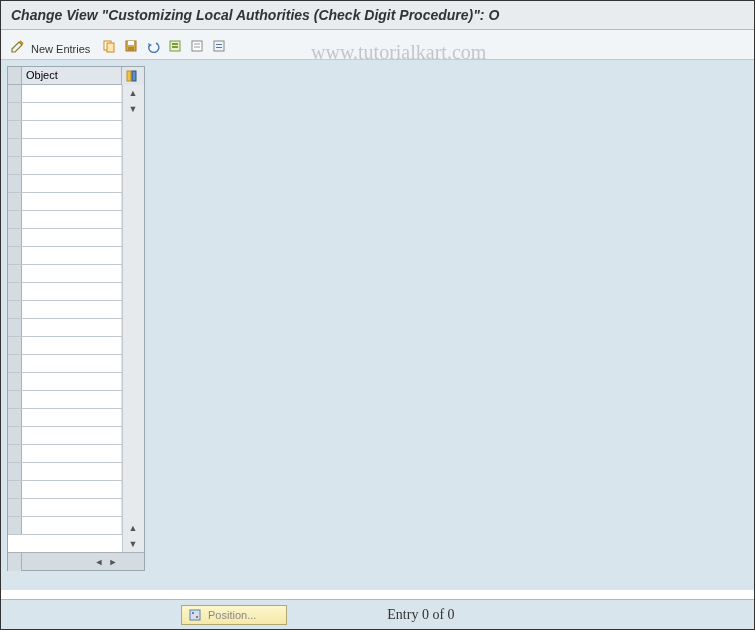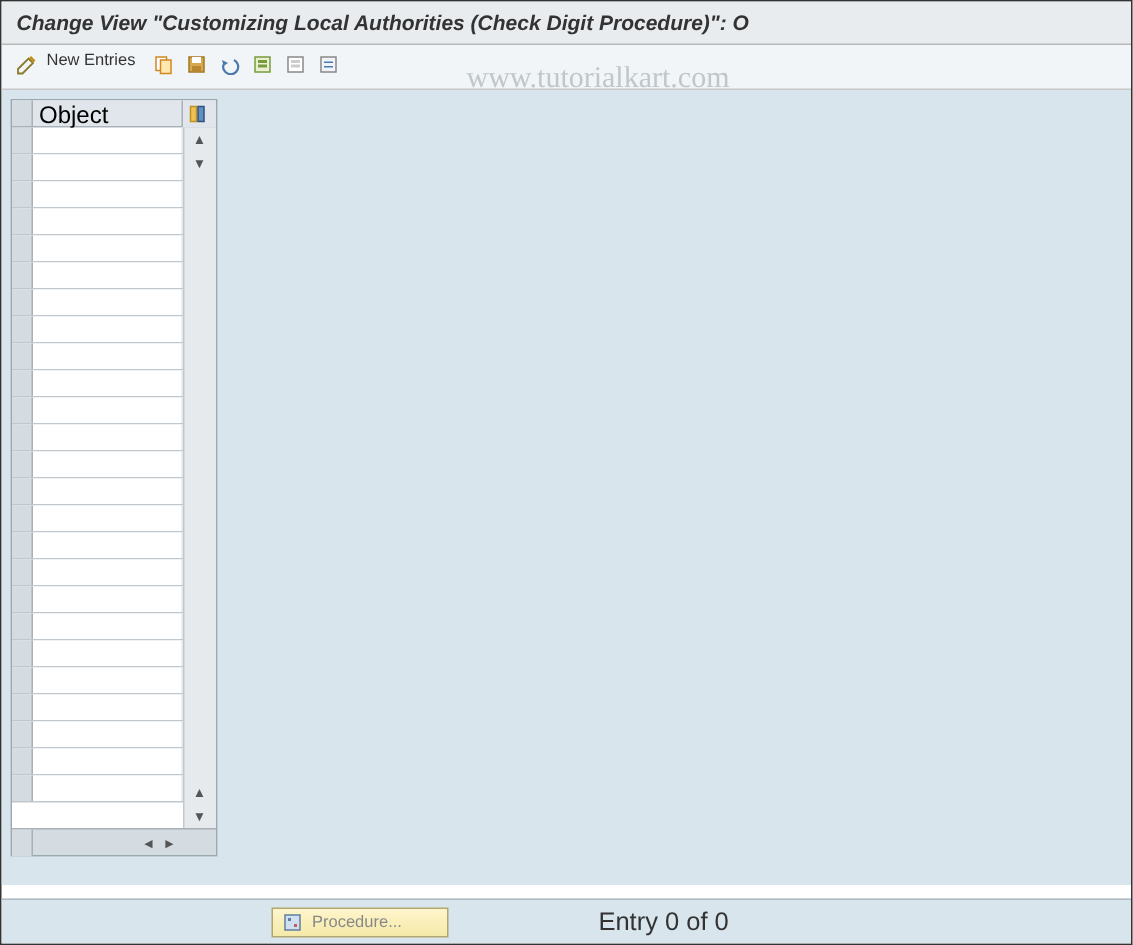--- a/index.html
+++ b/index.html
@@ -22,21 +22,21 @@
       font-style: italic;
       font-weight: bold;
       font-size: 14px;
       color: #333;
     }
     .toolbar {
       background: #f2f5f7;
       padding: 4px 8px;
       border-bottom: 1px solid #c8c8c8;
       display: flex;
-      align-items: flex-start;
+      align-items: flex-end;
       gap: 4px;
       height: 30px;
     }
     .toolbar-icon {
       width: 18px;
       height: 18px;
       display: inline-flex;
       align-items: center;
       justify-content: center;
       cursor: pointer;
@@ -69,21 +69,21 @@
       background: #e0e6eb;
     }
     .row-selector-header {
       width: 14px;
       border-right: 1px solid #a8b0b8;
       background: #d4dce2;
     }
     .col-header {
       flex: 1;
       padding: 2px 4px;
-      font-size: 16px;
+      font-size: 11px;
       background: #e0e6eb;
       border-right: 1px solid #a8b0b8;
     }
     .config-icon-cell {
       width: 22px;
       height: 18px;
       display: flex;
       align-items: center;
       justify-content: center;
       background: #e0e6eb;
@@ -183,22 +183,23 @@
       color: #888;
     }
     .position-icon {
       width: 14px;
       height: 14px;
       display: inline-flex;
       align-items: center;
       justify-content: center;
     }
     .entry-text {
-      font-size: 17px;
+      font-size: 14px;
       color: #333;
+      font-family: Liberation Serif, serif;
     }
     .watermark {
       position: absolute;
       top: 40px;
       left: 310px;
       font-size: 20px;
       color: rgba(150,160,165,0.55);
       font-family: Georgia, serif;
       pointer-events: none;
     }
@@ -397,18 +398,18 @@
 
 <div class="status-bar">
   <div class="position-btn">
     <span class="position-icon">
       <svg width="12" height="12" viewBox="0 0 12 12">
           <rect x="1" y="1" width="10" height="10" fill="#d0e0f0" stroke="#6080a0"></rect>
           <rect x="3" y="3" width="2" height="2" fill="#6080a0"></rect>
           <rect x="7" y="7" width="2" height="2" fill="#c06060"></rect>
         </svg>
     </span>
-    <span>Procedure...</span>
+    <span>Position...</span>
   </div>
   <div class="entry-text">Entry 0 of 0</div>
 </div>
 
 <div class="watermark">www.tutorialkart.com</div>
 
 </body></html>

